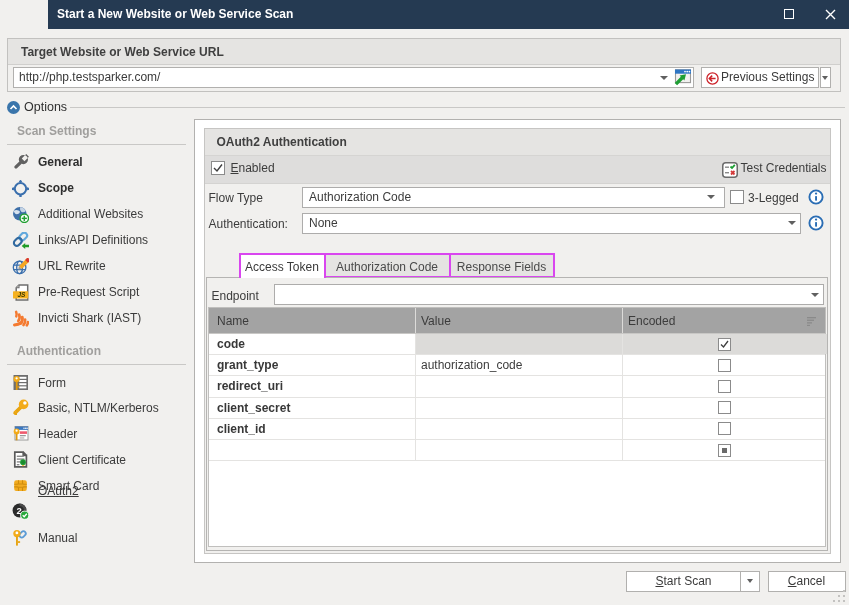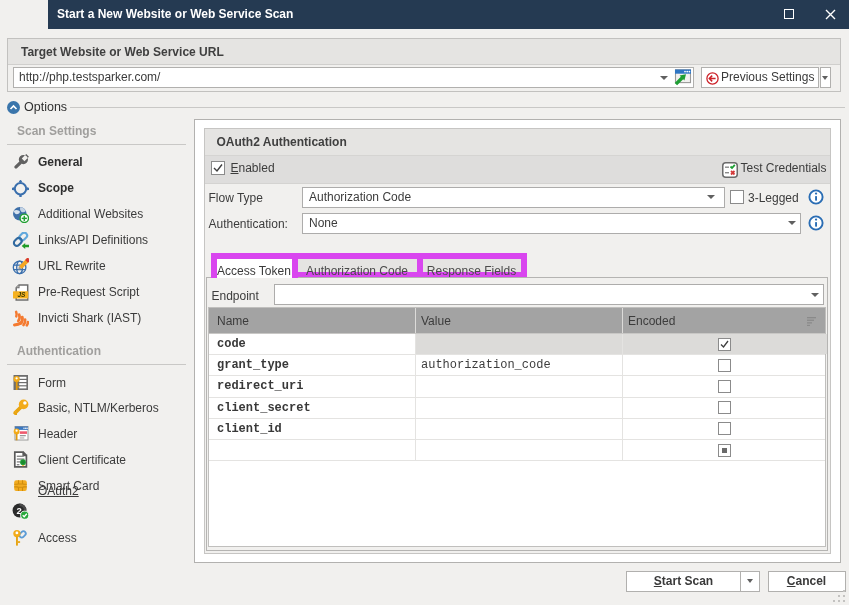--- a/index.html
+++ b/index.html
@@ -33,36 +33,36 @@
 
 #outerpanel { position:absolute; left:194px; top:119px; width:647px; height:444px; background:#fff; border:1px solid #b2b1af; }
 #groupbox { position:absolute; left:203.5px; top:128px; width:627px; height:425.5px; border:1px solid #c6c5c3; background:#f1f0ee; }
 #gbheader { position:absolute; left:0; top:0; width:100%; height:27px; background:#e5e4e2; border-bottom:1px solid #d5d4d2; font-weight:bold; color:#404040; line-height:26px; padding-left:12px; }
 
 .cb { position:absolute; width:14px; height:14px; background:#fff; border:1px solid #8b8b8b; }
 .combo { position:absolute; height:21px; background:#fff; border:1px solid #adacab; line-height:19px; padding-left:6px; color:#3c3c3c; }
 .lbl { position:absolute; color:#3c3c3c; }
 
 
-.tab { position:absolute; top:253px; height:25px; line-height:24px; text-align:center; border:6px solid #d946ef; }
+.tab { position:absolute; top:253px; height:25px; line-height:24px; text-align:center; border:2px solid #d946ef;margin-left:28px; }
 #tab1 { left:210.5px; width:87px; background:#fff; border-bottom:none; z-index:3; color:#3a3a3a; height:25px; }
 #tab2 { left:297.5px; width:125px; background:#e5e4e2; color:#4a4a4a; border-left:none; }
 #tab3 { left:422.5px; width:104px; background:#e5e4e2; color:#4a4a4a; border-left:none; }
 #tabpanel { position:absolute; left:206px; top:277px; width:621.5px; height:273.5px; background:#f1f0ee; border:1px solid #b5b4b2; z-index:1; }
 
 
 #grid { position:absolute; left:208px; top:306.5px; width:617.5px; height:240.5px; background:#fff; border:1px solid #c0bfbd; z-index:2; }
-.gridrow { position:absolute; left:0; width:100%; height:21.2px; border-bottom:1px solid #e4e3e1;font-family:Liberation Mono, monospace; }
+.gridrow { position:absolute; left:0; width:100%; height:21.2px; border-bottom:1px solid #e4e3e1; }
 .colsep { position:absolute; top:0; width:1px; height:100%; background:#e4e3e1; }
 .namecell { position:absolute; left:8px; top:0; line-height:21px; font-weight:bold; color:#383838; }
 .valcell { position:absolute; left:212px; top:0; line-height:21px; color:#3c3c3c; }
 .rowcb { position:absolute; left:509px; top:3.5px; width:13px; height:13px; background:#fff; border:1px solid #8b8b8b; }
 
 
-.btn { position:absolute; top:570.5px; height:21px; background:#fff; border:1px solid #b1b0ae; text-align:center; line-height:19px; color:#3a3a3a;font-weight:bold; }
+.btn { position:absolute; top:570.5px; height:21px; background:#fff; border:1px solid #b1b0ae; text-align:center; line-height:19px; color:#3a3a3a; }
 u.ul { text-decoration:underline; }
 </style>
 </head>
 <body>
 
 <div id="titlebar">Start a New Website or Web Service Scan</div>
 <div id="maxbtn"></div>
 <svg class="abs" style="left:825px;top:9px" width="11" height="11" viewBox="0 0 11 11">
     <path d="M1 1 L10 10 M10 1 L1 10" stroke="#fff" stroke-width="1.4"></path>
   </svg>
@@ -105,21 +105,21 @@
 <div class="sbitem" style="top:285px">Pre-Request Script</div>
 <div class="sbitem" style="top:311px">Invicti Shark (IAST)</div>
 <div class="sechdr" style="top:344px">Authentication</div>
 <div style="position:absolute;left:7px;top:364px;width:179px;height:1px;background:#c9c8c6"></div>
 <div class="sbitem" style="top:375.5px">Form</div>
 <div class="sbitem" style="top:400.5px">Basic, NTLM/Kerberos</div>
 <div class="sbitem" style="top:426.5px">Header</div>
 <div class="sbitem" style="top:452.5px">Client Certificate</div>
 <div class="sbitem" style="top:478.5px">Smart Card</div>
 <div class="sbitem" style="top:484px;text-decoration:underline">OAuth2</div>
-<div class="sbitem" style="top:530.5px">Access</div>
+<div class="sbitem" style="top:530.5px">Manual</div>
 
 <svg class="sbicon" style="top:153.5px" viewBox="0 0 17 17">
   <g transform="rotate(45 8.5 8.5)" fill="#616161">
     <rect x="6.9" y="7.5" width="3.2" height="9" rx="1.4"></rect>
     <path d="M8.5 -0.2 A4.6 4.6 0 0 1 13.1 4.4 A4.6 4.6 0 0 1 8.5 9 A4.6 4.6 0 0 1 3.9 4.4 A4.6 4.6 0 0 1 8.5 -0.2 Z M6.6 -1.5 L6.6 4.8 L10.4 4.8 L10.4 -1.5 Z" fill-rule="evenodd"></path>
   </g>
 </svg>
 <svg class="sbicon" style="top:179.5px" viewBox="0 0 17 17">
   <circle cx="8.5" cy="8.7" r="5.7" fill="none" stroke="#3a6fad" stroke-width="2"></circle>
   <g fill="#3a6fad">

